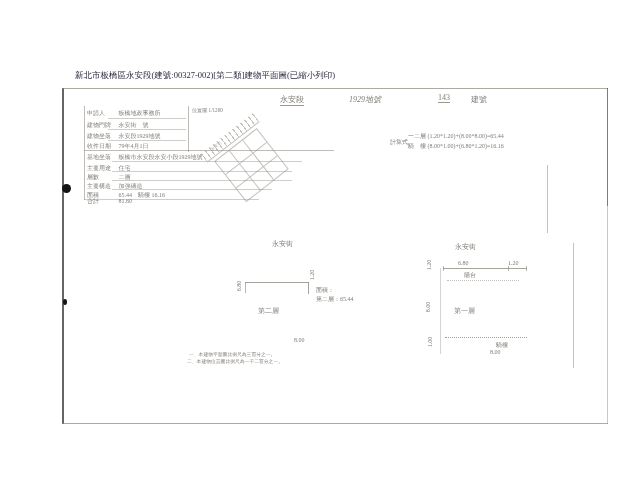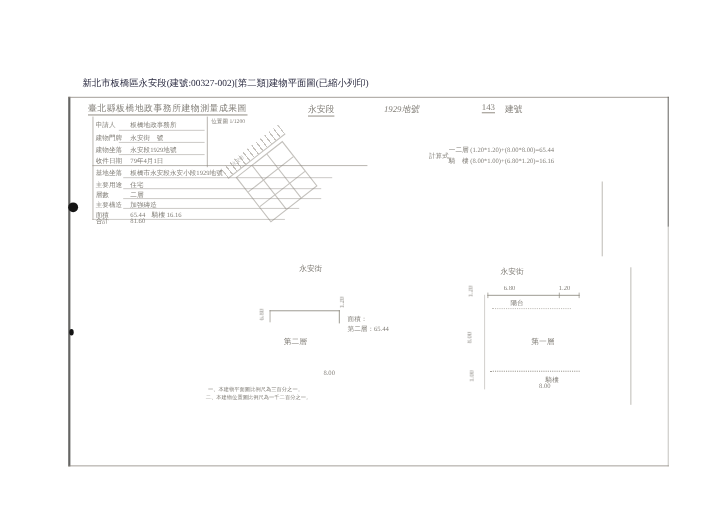--- a/index.html
+++ b/index.html
@@ -43,25 +43,24 @@
 
   <div class="ln-dark" style="left:62px;top:88px;width:2px;height:336px;"></div>
   <div class="ln" style="left:62px;top:88px;width:546px;height:1px;opacity:.7;"></div>
   <div class="ln" style="left:607px;top:88px;width:1px;height:336px;opacity:.45;"></div>
   <div class="ln-dark" style="left:607px;top:88px;width:1px;height:118px;opacity:.6;"></div>
   <div class="ln" style="left:62px;top:423px;width:546px;height:1px;opacity:.7;"></div>
 
   <div class="dot" style="left:62px;top:184px;width:9px;height:9px;"></div>
   <div class="dot" style="left:63px;top:299px;width:4px;height:6px;"></div>
 
-  <div class="abs scan t8 u" style="left:80px;top:93px;letter-spacing:.5px;">臺北縣板橋地政事務所建物測量成果圖</div>
   <div class="abs scan t8 u" style="left:280px;top:94px;text-align:center;">永安段</div>
   <div class="abs scan t8" style="left:349px;top:94px;font-style:italic;">1929地號</div>
   <div class="abs scan t8 u" style="left:438px;top:93px;">143</div>
-  <div class="abs scan t8" style="left:459px;top:94px;">建號</div>
+  <div class="abs scan t8" style="left:471px;top:94px;">建號</div>
 
   <div class="ln" style="left:84px;top:106px;width:1px;height:94px;"></div>
   <div class="ln" style="left:188px;top:106px;width:1px;height:46px;"></div>
   <div class="ln" style="left:84px;top:150px;width:250px;height:1px;"></div>
   <div class="ln" style="left:108px;top:118px;width:78px;height:1px;opacity:.4;"></div>
   <div class="ln" style="left:108px;top:129px;width:78px;height:1px;opacity:.4;"></div>
   <div class="ln" style="left:108px;top:140px;width:78px;height:1px;opacity:.4;"></div>
   <div class="ln" style="left:112px;top:161px;width:190px;height:1px;opacity:.4;"></div>
   <div class="ln" style="left:112px;top:171px;width:180px;height:1px;opacity:.4;"></div>
   <div class="ln" style="left:112px;top:180px;width:180px;height:1px;opacity:.4;"></div>
@@ -141,21 +140,21 @@
   <div class="ln" style="left:508px;top:266px;width:1px;height:5px;opacity:.6;"></div>
   <div class="ln" style="left:526px;top:266px;width:1px;height:5px;opacity:.6;"></div>
   <div class="abs scan t6" style="left:458px;top:260px;">6.80</div>
   <div class="abs scan t6" style="left:508px;top:260px;">1.20</div>
   <div class="abs scan t6" style="left:464px;top:271px;">陽台</div>
   <div class="dotted" style="left:447px;top:280px;width:72px;opacity:.5;"></div>
   <div class="vdim scan" style="left:417px;top:262px;">1.20</div>
   <div class="vdim scan" style="left:416px;top:304px;">8.00</div>
   <div class="vdim scan" style="left:418px;top:339px;">1.00</div>
   <div class="ln" style="left:440px;top:268px;width:1px;height:86px;opacity:.35;"></div>
-  <div class="abs scan t7" style="left:483px;top:306px;">第一層</div>
+  <div class="abs scan t7" style="left:454px;top:306px;">第一層</div>
   <div class="dotted" style="left:445px;top:337px;width:82px;"></div>
   <div class="abs scan t6" style="left:496px;top:341px;">騎樓</div>
   <div class="abs scan t6" style="left:490px;top:349px;">8.00</div>
 
   <div class="abs scan" style="left:189px;top:351px;font-size:6px;transform:scale(.8);transform-origin:left top;white-space:nowrap;">一、本建物平面圖比例尺為三百分之一。</div>
   <div class="abs scan" style="left:187px;top:358px;font-size:6px;transform:scale(.8);transform-origin:left top;white-space:nowrap;">二、本建物位置圖比例尺為一千二百分之一。</div>
 
 </div>
 
 </body></html>

